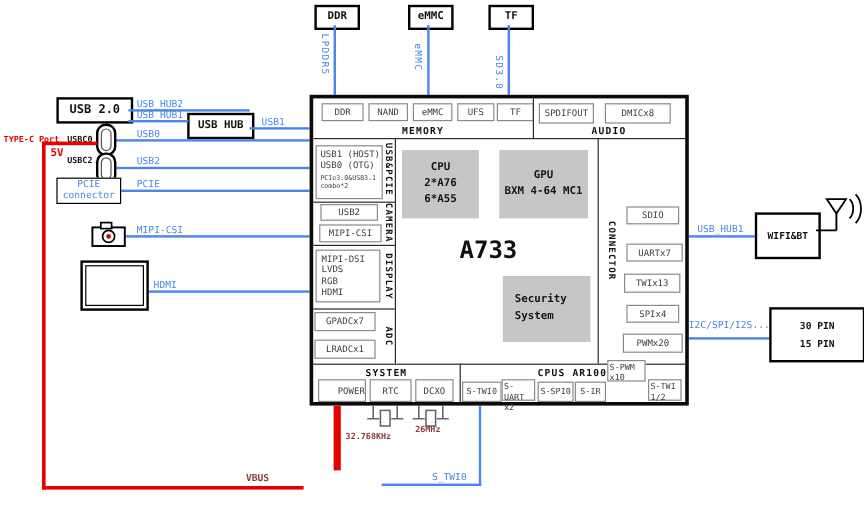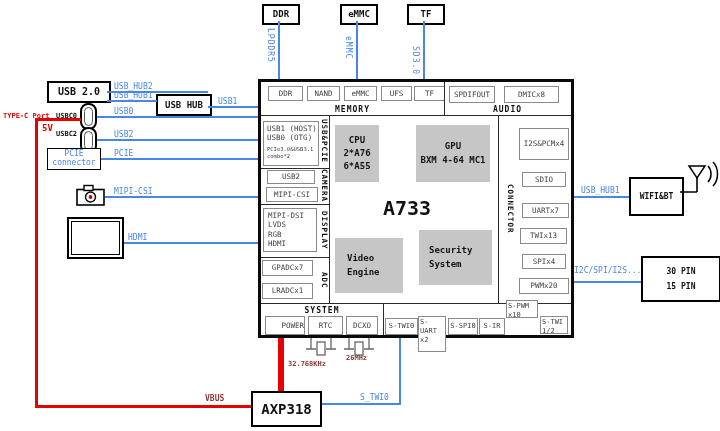--- a/index.html
+++ b/index.html
@@ -119,23 +119,20 @@
     <path d="M8,0 V11 M3,11 H13 M28,0 V11 M23,11 H33" stroke="#666" stroke-width="1.3" fill="none"></path>
     <rect x="14" y="4" width="8" height="13" fill="#fff" stroke="#666" stroke-width="1.3"></rect>
   </svg>
   <svg class="abs" style="left:341px;top:338px;" width="36" height="22">
     <path d="M8,0 V11 M3,11 H13 M28,0 V11 M23,11 H33" stroke="#666" stroke-width="1.3" fill="none"></path>
     <rect x="14" y="4" width="8" height="13" fill="#fff" stroke="#666" stroke-width="1.3"></rect>
   </svg>
   <div class="mlbl" style="left:288px;top:361px;" data-bind="bottom.xtal_32k">32.768KHz</div>
   <div class="mlbl" style="left:346px;top:355px;" data-bind="bottom.xtal_26m">26MHz</div>
 
-  <div class="ebox" style="left:251px;top:391px;width:67px;height:32px;font-size:14px;">
-      <span data-bind="bottom.axp318">AXP318</span>
-    </div>
 
   <div class="hl" style="left:574px;top:196px;width:56px;"></div>
   <div class="wlbl" style="left:581px;top:187px;" data-bind="right.wire_usb_hub1">USB_HUB1</div>
   <div class="ebox" style="left:629px;top:177px;width:51px;height:35px;font-size:8px;">
       <span data-bind="right.wifibt">WIFI&amp;BT</span>
     </div>
   <svg class="abs" style="left:674px;top:158px;" width="46" height="40">
     <path d="M6,34 H23 M23,34 V20" stroke="#000" stroke-width="1.6" fill="none"></path>
     <path d="M15,8 H31 L23,20 Z" fill="#fff" stroke="#000" stroke-width="1.5"></path>
     <path d="M34,8 c4,4 4,12 0,16" stroke="#000" stroke-width="1.5" fill="none"></path>
@@ -205,78 +202,72 @@
       </div>
     <div class="ibox" style="left:1px;top:201px;width:49px;height:14px;">
         <span data-bind="chip.lradc_box">LRADCx1</span>
       </div>
 
     <div class="vsec" style="left:57px;top:33px;height:53px;width:12px;" data-bind="chip.sections.usb_pcie">USB&amp;PCIE</div>
     <div class="vsec" style="left:57px;top:86px;height:36px;width:12px;" data-bind="chip.sections.camera">CAMERA</div>
     <div class="vsec" style="left:57px;top:122px;height:53px;width:12px;" data-bind="chip.sections.display">DISPLAY</div>
     <div class="vsec" style="left:57px;top:175px;height:46px;width:12px;" data-bind="chip.sections.adc">ADC</div>
 
-    <div class="gbox" style="left:74px;top:43px;width:44px;height:57px;align-items:center;">
+    <div class="gbox" style="left:74px;top:43px;width:64px;height:57px;align-items:center;">
         <span data-bind="chip.cpu" style="text-align:center;">CPU
 2*A76
 6*A55</span>
       </div>
     <div class="gbox" style="left:155px;top:43px;width:74px;height:57px;align-items:center;">
         <span data-bind="chip.gpu" style="text-align:center;">GPU
 BXM 4-64 MC1</span>
       </div>
     <div class="abs" style="left:96px;top:114px;width:100px;text-align:center;font-size:20px;font-weight:bold;" data-bind="chip.name">A733</div>
-    <div class="gbox" style="left:74px;top:156px;width:68px;height:55px;padding-left:12px;box-sizing:border-box;">
-        <span data-bind="chip.video">Video
-Engine</span>
-      </div>
     <div class="gbox" style="left:158px;top:148px;width:73px;height:55px;padding-left:10px;box-sizing:border-box;">
         <span data-bind="chip.security">Security
 System</span>
       </div>
     <div class="div-v" style="left:237px;top:33px;height:188px;"></div>
 
     <div class="vsec" style="left:243px;top:33px;height:188px;width:12px;" data-bind="chip.sections.connector">CONNECTOR</div>
-    <div class="ibox" style="left:258px;top:46px;width:48px;height:30px;">
-        <span data-bind="chip.connector_boxes.0">I2S&amp;PCMx4</span>
-      </div>
     <div class="ibox" style="left:261px;top:90px;width:42px;height:13px;">
         <span data-bind="chip.connector_boxes.1">SDIO</span>
       </div>
     <div class="ibox" style="left:261px;top:121px;width:45px;height:13px;">
         <span data-bind="chip.connector_boxes.2">UARTx7</span>
       </div>
     <div class="ibox" style="left:259px;top:146px;width:45px;height:14px;">
         <span data-bind="chip.connector_boxes.3">TWIx13</span>
       </div>
     <div class="ibox" style="left:261px;top:172px;width:42px;height:13px;">
         <span data-bind="chip.connector_boxes.4">SPIx4</span>
       </div>
     <div class="ibox" style="left:258px;top:196px;width:48px;height:14px;">
         <span data-bind="chip.connector_boxes.5">PWMx20</span>
       </div>
 
     <div class="div-h" style="left:0;top:221px;width:310px;"></div>
     <div class="div-v" style="left:122px;top:221px;height:32px;"></div>
     <div class="seclbl" style="left:0;top:224px;width:122px;" data-bind="chip.sections.system">SYSTEM</div>
+    <div class="seclbl" style="left:122px;top:224px;width:188px;" data-bind="chip.sections.cpus">CPUS AR100</div>
 
     <div class="ibox" style="left:4px;top:234px;width:38px;height:17px;justify-content:flex-end;">
         <span data-bind="chip.system_boxes.0">POWER</span>
       </div>
     <div class="ibox" style="left:47px;top:234px;width:33px;height:17px;">
         <span data-bind="chip.system_boxes.1">RTC</span>
       </div>
     <div class="ibox" style="left:85px;top:234px;width:30px;height:17px;">
         <span data-bind="chip.system_boxes.2">DCXO</span>
       </div>
 
     <div class="ibox" style="left:124px;top:236px;width:31px;height:15px;font-size:7px;">
         <span data-bind="chip.cpus_boxes.0">S-TWI0</span>
       </div>
-    <div class="ibox" style="left:157px;top:234px;width:28px;height:36px;font-size:7px;align-items:flex-start;justify-content:flex-start;padding:1px 0 0 1px;box-sizing:border-box;text-align:left;">
+    <div class="ibox" style="left:157px;top:234px;width:28px;height:18px;font-size:7px;align-items:flex-start;justify-content:flex-start;padding:1px 0 0 1px;box-sizing:border-box;text-align:left;">
         <span data-bind="chip.cpus_boxes.1">S-UART
 x2</span>
       </div>
     <div class="ibox" style="left:187px;top:236px;width:28px;height:15px;font-size:7px;">
         <span data-bind="chip.cpus_boxes.2">S-SPI0</span>
       </div>
     <div class="ibox" style="left:218px;top:236px;width:24px;height:15px;font-size:7px;">
         <span data-bind="chip.cpus_boxes.3">S-IR</span>
       </div>
     <div class="ibox" style="left:245px;top:218px;width:32px;height:18px;font-size:7px;align-items:flex-start;justify-content:flex-start;padding:1px 0 0 1px;box-sizing:border-box;text-align:left;">

